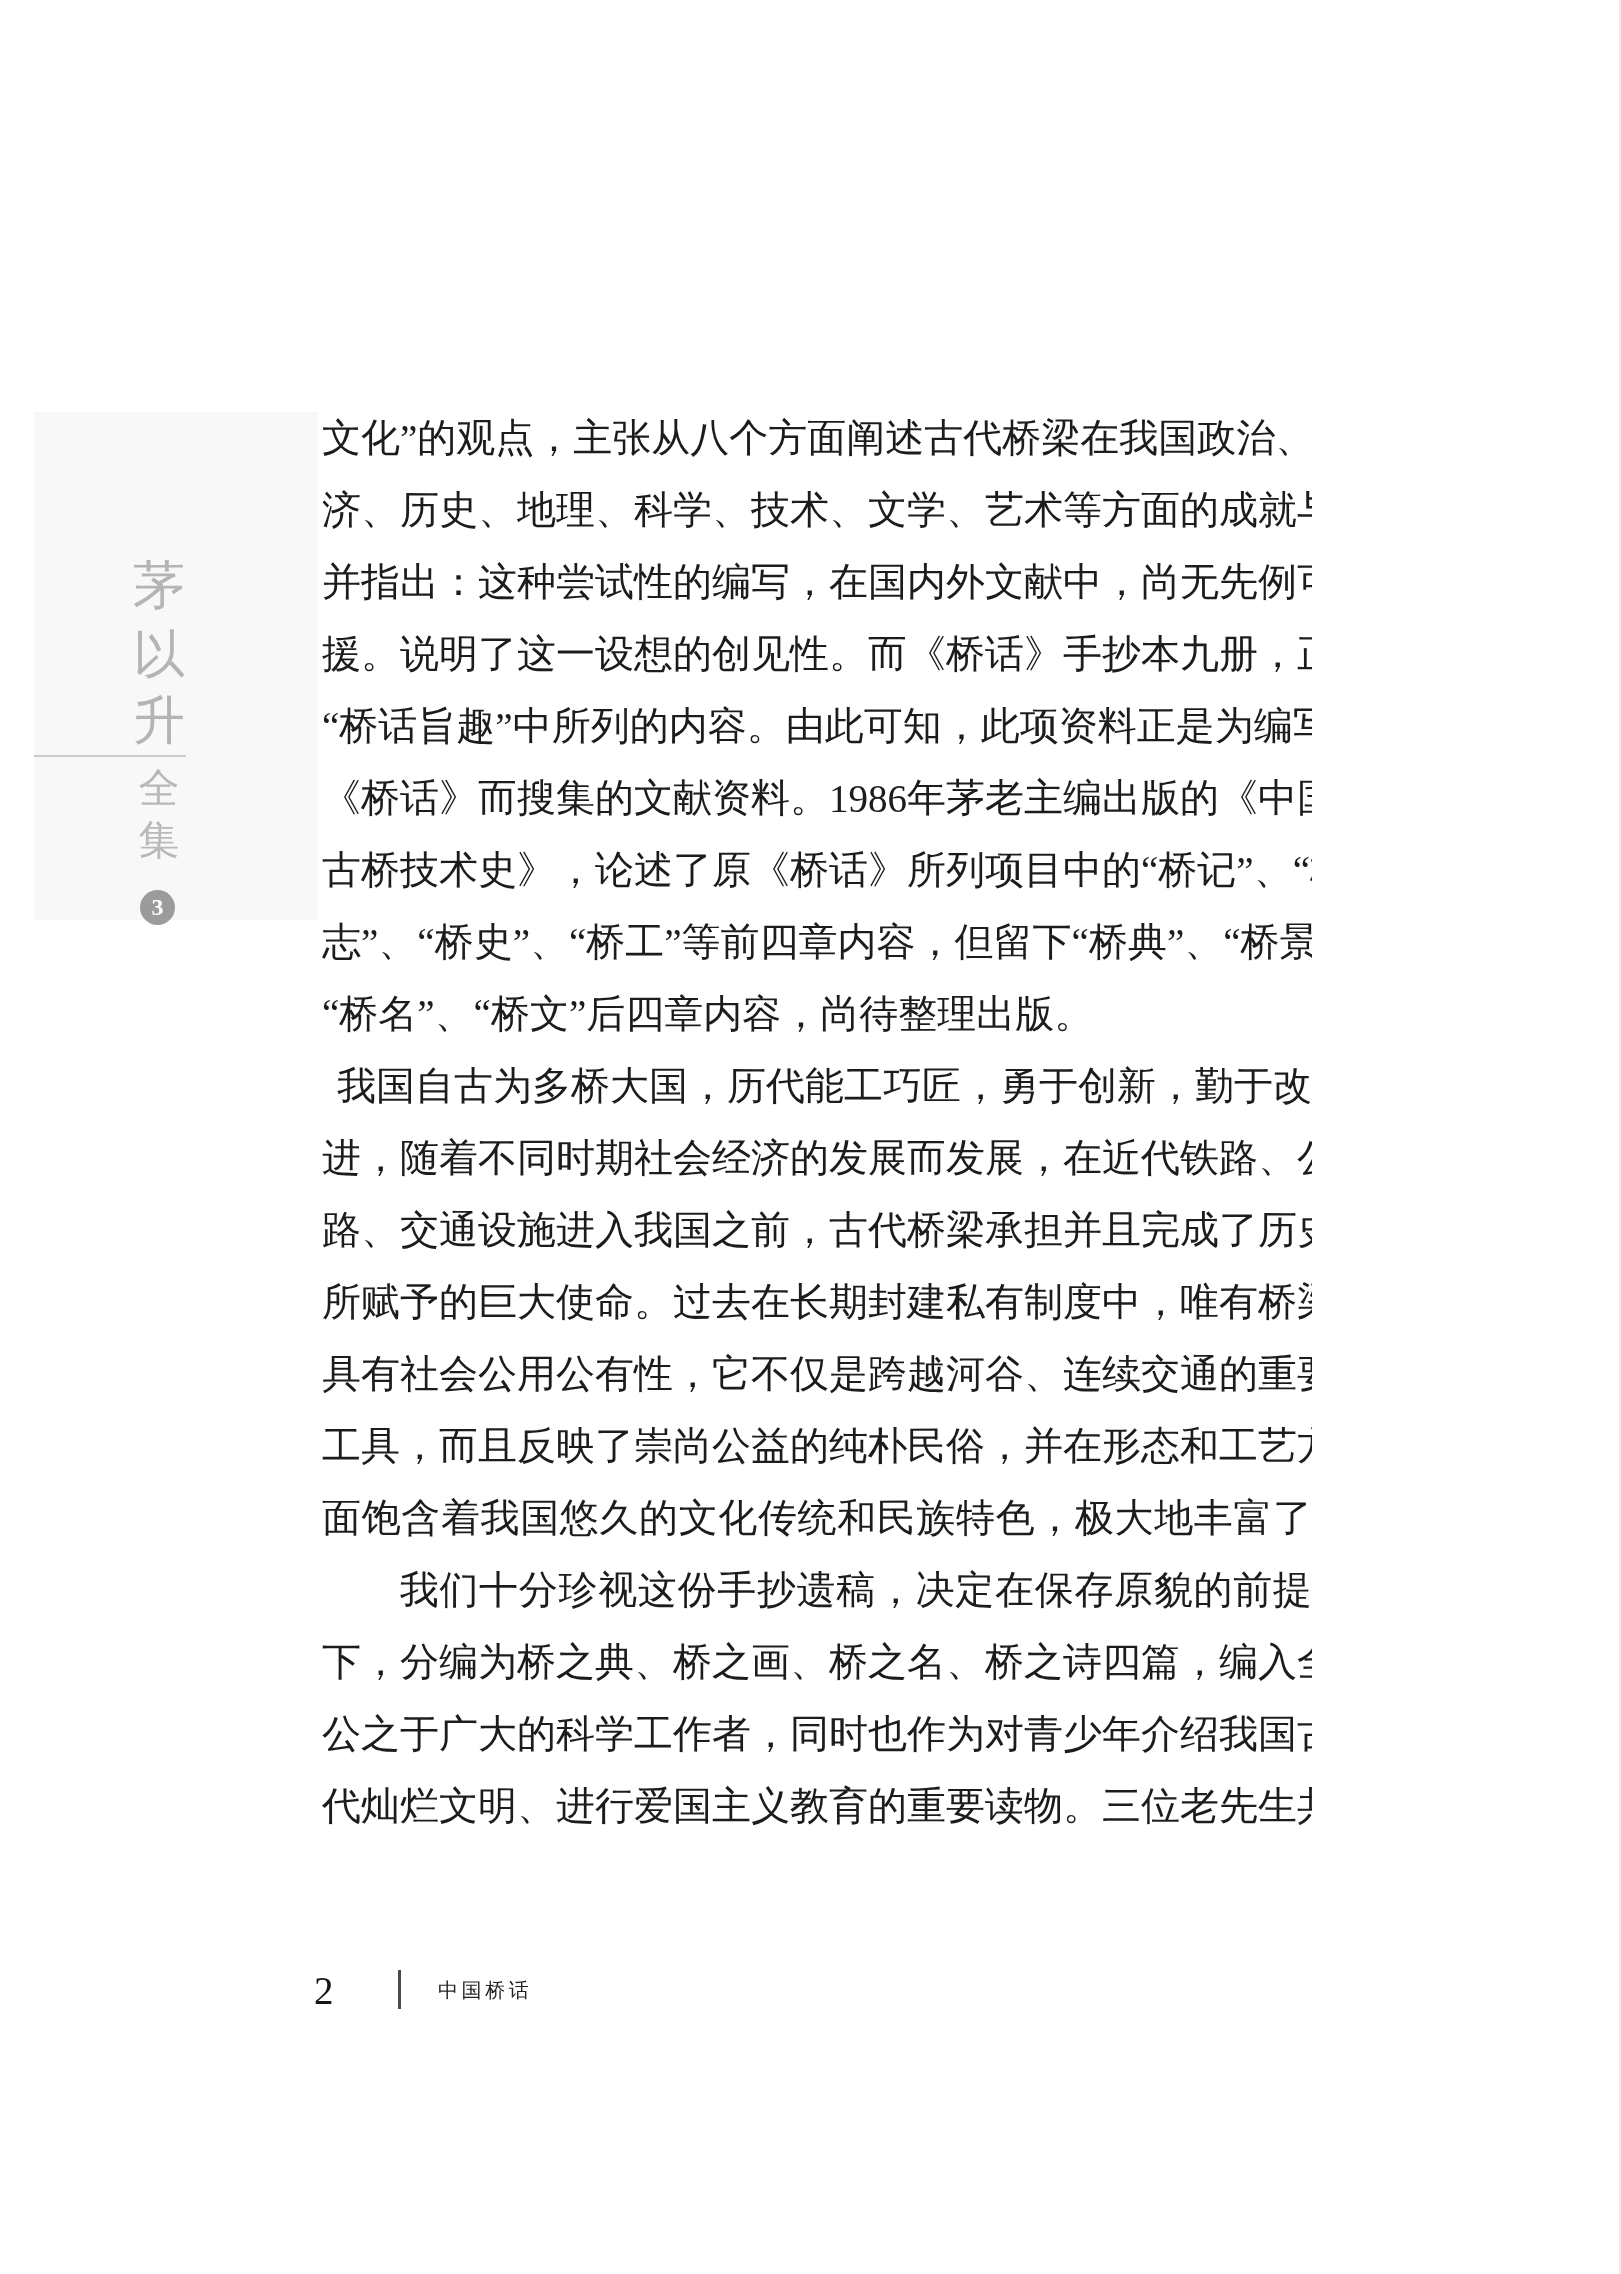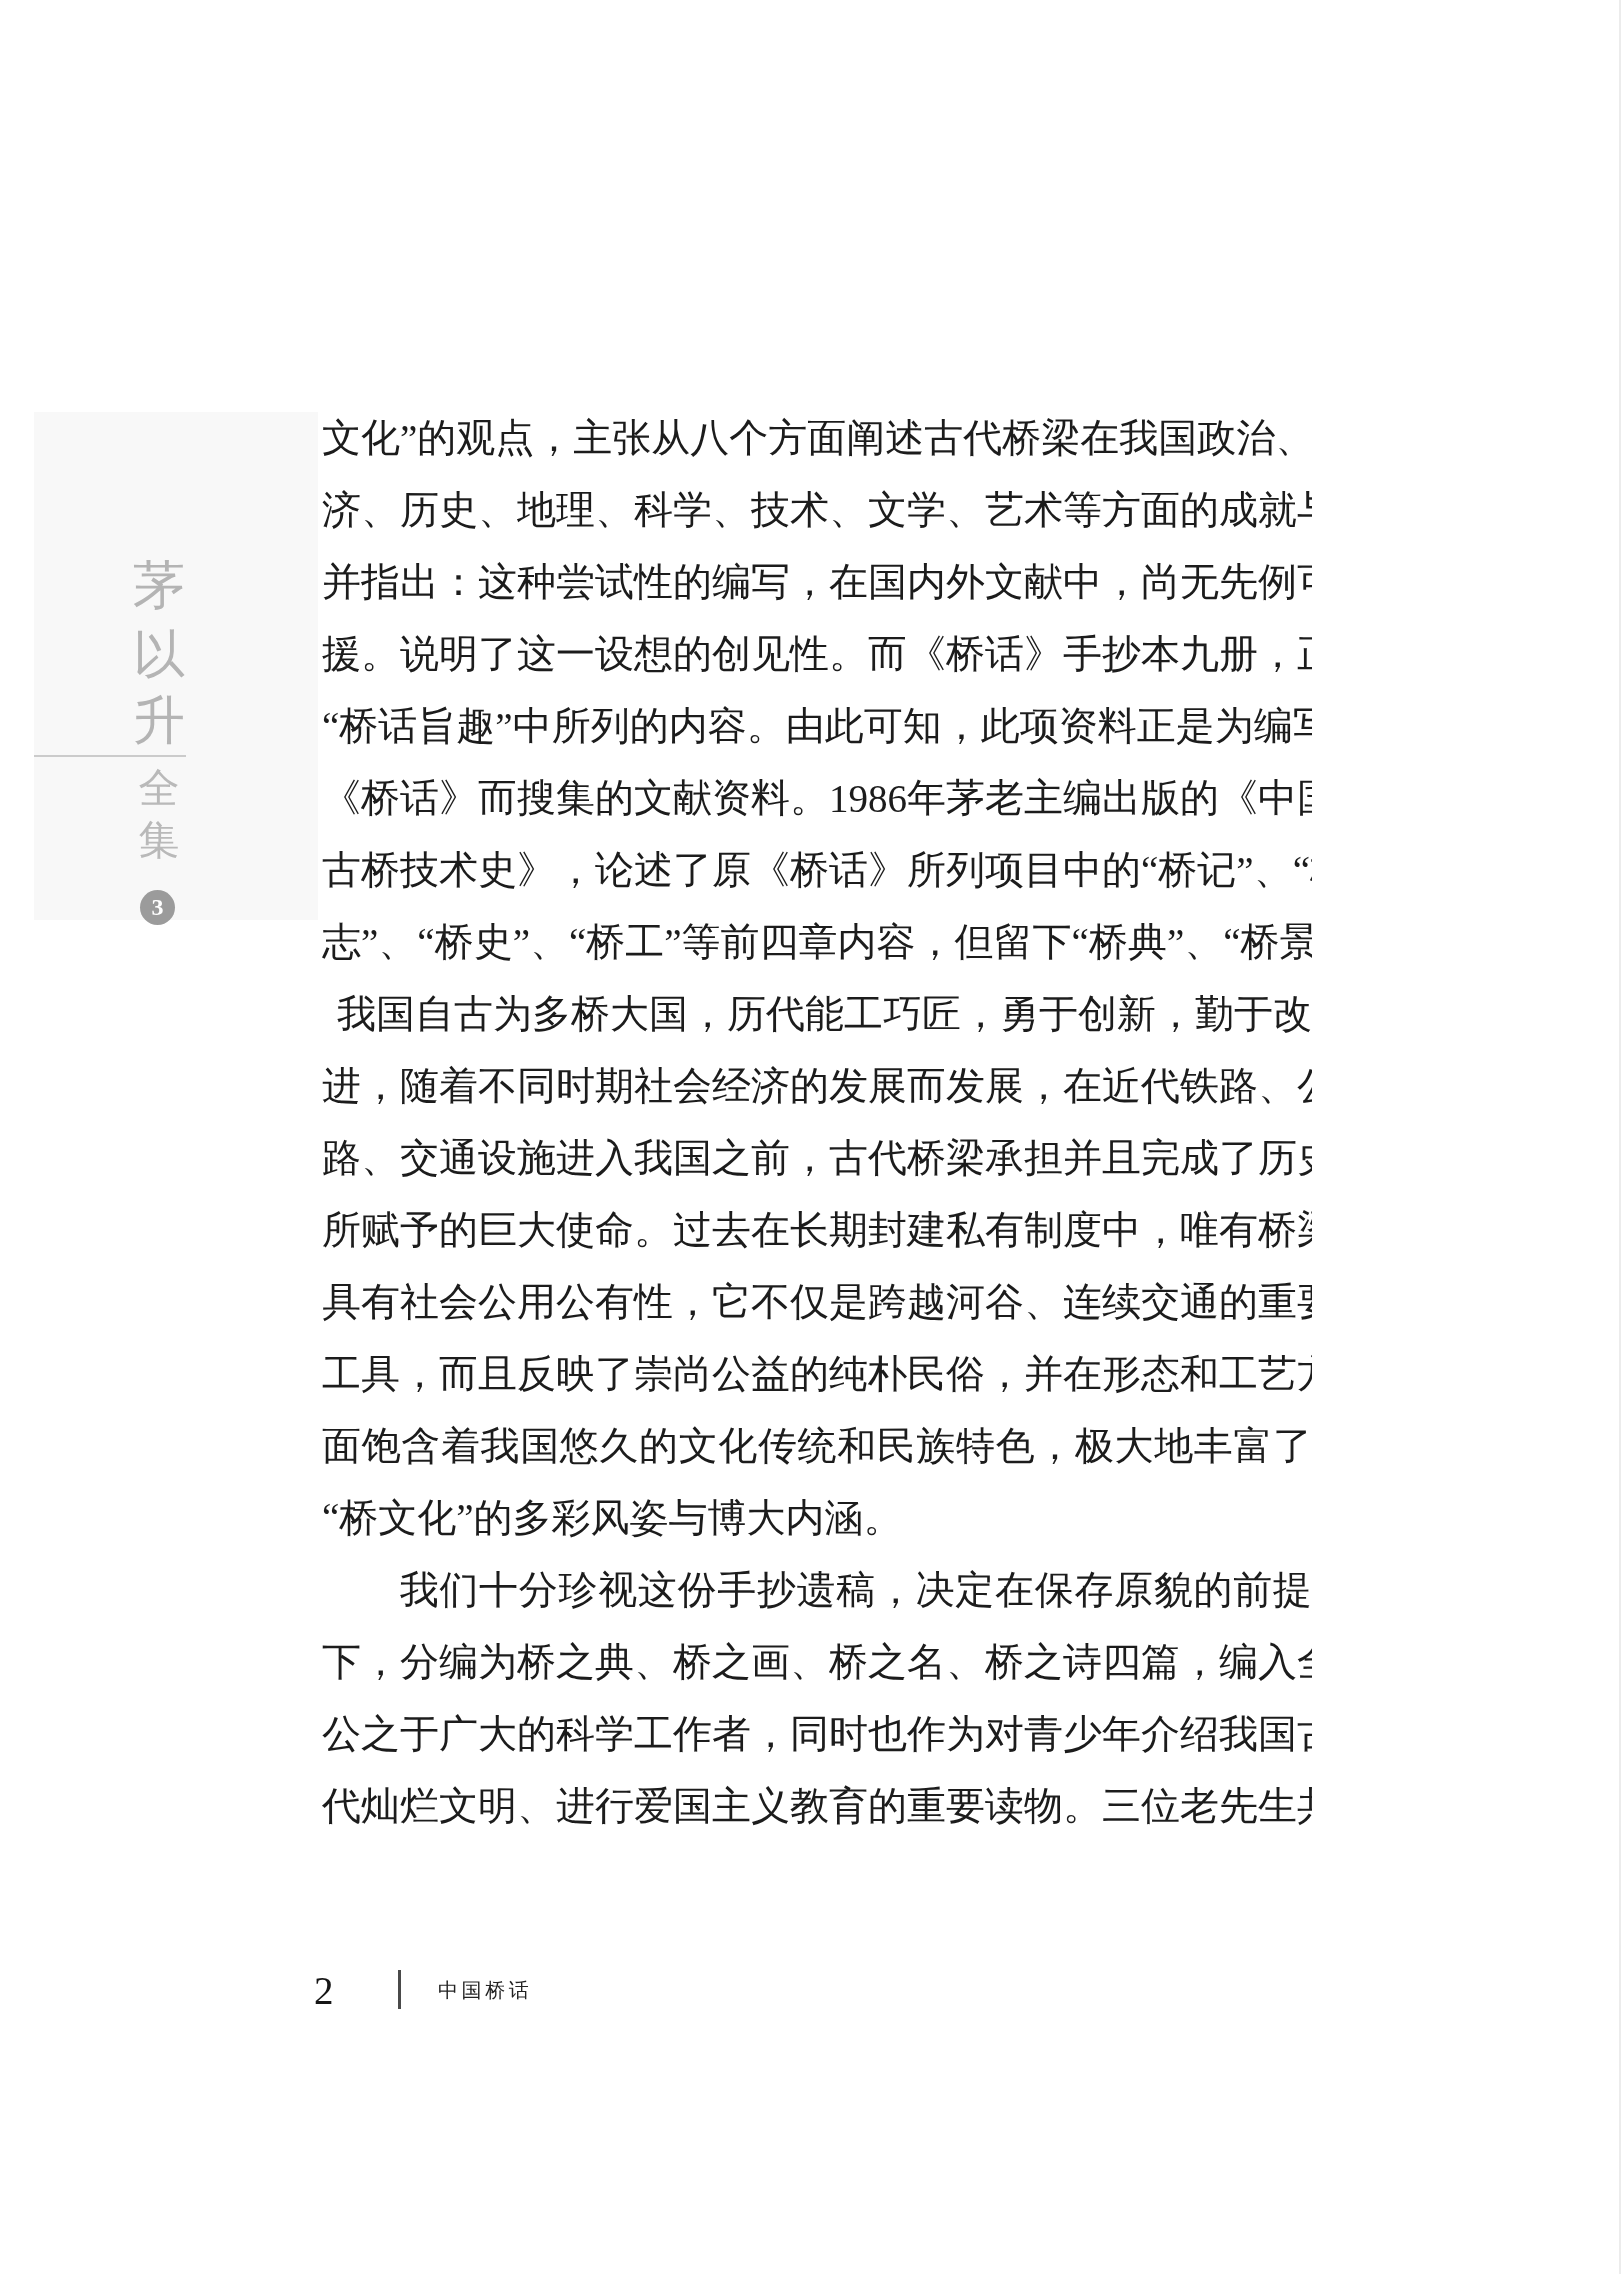--- a/index.html
+++ b/index.html
@@ -363,20 +363,21 @@
         <span class="ch">“</span>
         <span class="ch">桥</span>
         <span class="ch">典</span>
         <span class="ch">”</span>
         <span class="ch">、</span>
         <span class="ch">“</span>
         <span class="ch">桥</span>
         <span class="ch">景</span>
         <span class="ch">”</span>
       </div>
+      <div class="tline plain">“桥名”、“桥文”后四章内容，尚待整理出版。</div>
       <div class="tline just">
         <span class="ind"></span>
         <span class="ch">我</span>
         <span class="ch">国</span>
         <span class="ch">自</span>
         <span class="ch">古</span>
         <span class="ch">为</span>
         <span class="ch">多</span>
         <span class="ch">桥</span>
         <span class="ch">大</span>
@@ -558,21 +559,20 @@
         <span class="ch">特</span>
         <span class="ch">色</span>
         <span class="ch">，</span>
         <span class="ch">极</span>
         <span class="ch">大</span>
         <span class="ch">地</span>
         <span class="ch">丰</span>
         <span class="ch">富</span>
         <span class="ch">了</span>
       </div>
-      <div class="tline plain">“桥文化”的多彩风姿与博大内涵。</div>
       <div class="tline just">
         <span class="ind"></span>
         <span class="ch">我</span>
         <span class="ch">们</span>
         <span class="ch">十</span>
         <span class="ch">分</span>
         <span class="ch">珍</span>
         <span class="ch">视</span>
         <span class="ch">这</span>
         <span class="ch">份</span>

